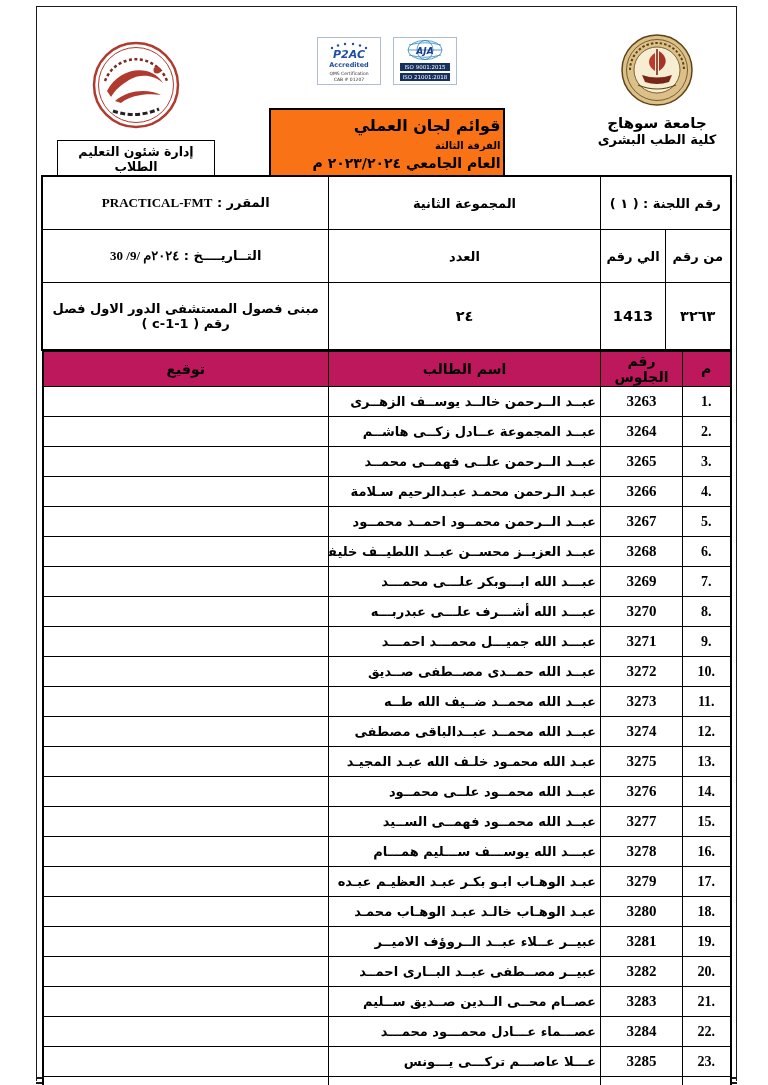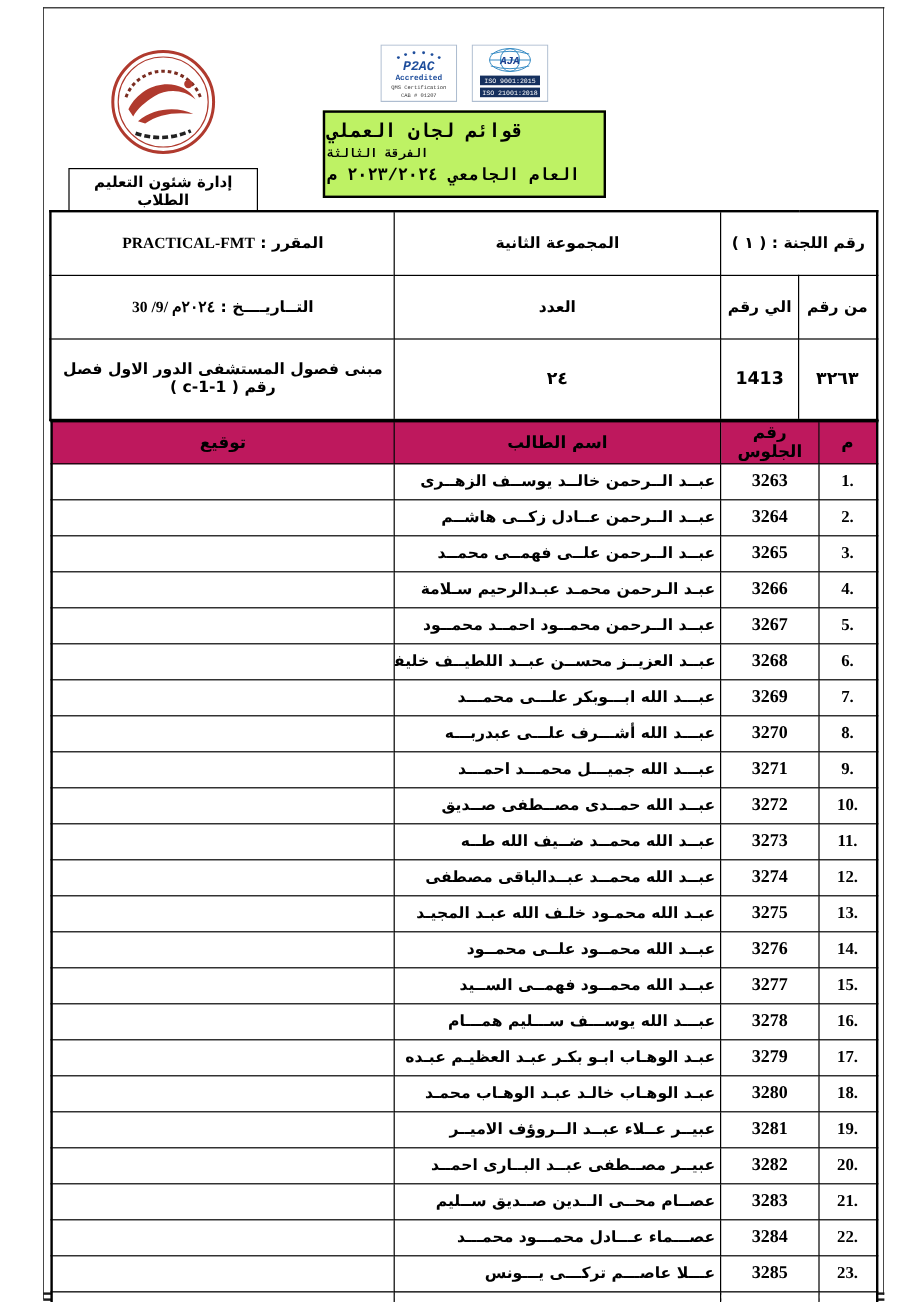--- a/index.html
+++ b/index.html
@@ -3,25 +3,25 @@
 <meta charset="utf-8">
 <style>
   html,body{margin:0;padding:0;}
   body{width:768px;height:1085px;background:#ffffff;position:relative;overflow:hidden;
        font-family:"DejaVu Sans",sans-serif;color:#000;}
   .page{position:absolute;inset:0;background:#fff;}
   .frame{position:absolute;left:36px;top:6px;width:699px;height:1070px;
          border:1.5px solid #1a1a1a;border-bottom:7px double #1a1a1a;}
   
   .hdr-left{position:absolute;top:32px;left:20px;width:158px;text-align:center;}
-  .hdr-center{position:absolute;top:30px;left:50%;transform:translateX(-50%);width:236px;text-align:left;font-family:Liberation Mono, monospace;}
+  .hdr-center{position:absolute;top:30px;left:50%;transform:translateX(-50%);width:236px;text-align:right;}
   .hdr-right{position:absolute;top:26px;right:8px;width:142px;text-align:center;}
   .dept-box{border:1.5px solid #000;padding:3px 10px;font-size:12.5px;font-weight:bold;margin-top:5px;background:#fff;}
   .logos-row{display:flex;justify-content:center;gap:12px;align-items:flex-start;}
-  .title-box{border:2px solid #000;margin-top:7px;padding:4px 2px;background:#bef264;}
+  .title-box{border:2px solid #000;margin-top:23px;padding:4px 2px;background:#f97316;}
   .title1{font-size:16px;font-weight:bold;line-height:1.5;}
   .title2{font-size:10px;font-weight:bold;line-height:1.5;}
   .title3{font-size:14px;font-weight:bold;line-height:1.55;}
   .univ-name{font-size:15px;font-weight:bold;margin-top:3px;}
   .fac-name{font-size:13px;font-weight:bold;}
   
   .content{position:absolute;top:168px;left:0;right:0;}
   table{border-collapse:collapse;table-layout:fixed;}
   .info,.main{width:688px;margin:0 auto;}
   .info{border:2px solid #000;}
@@ -92,20 +92,35 @@
           <text x="32" y="42.3" text-anchor="middle" font-size="5.5" fill="#fff">ISO 21001:2018</text>
         </svg>
       </div>
       <div class="title-box" dir="rtl">
         <div class="title1">قوائم لجان العملي</div>
         <div class="title2">الفرقة الثالثة</div>
         <div class="title3">العام الجامعي ٢٠٢٣/٢٠٢٤ م</div>
       </div>
     </div>
 
+    <div class="hdr-right">
+      <svg width="74" height="74" viewBox="0 0 74 74">
+        <circle cx="37" cy="37" r="35" fill="#dcc089" stroke="#5f4316" stroke-width="1.5"></circle>
+        <circle cx="37" cy="37" r="30.5" fill="none" stroke="#5f4316" stroke-width="0.8"></circle>
+        <path d="M10 37 A27 27 0 0 1 64 37" fill="none" stroke="#5f4316" stroke-width="2" stroke-dasharray="2.5 2"></path>
+        <circle cx="37" cy="37" r="23" fill="#f6edd2" stroke="#5f4316" stroke-width="0.8"></circle>
+        <path d="M37 16 L37 42" stroke="#7a2717" stroke-width="1.6"></path>
+        <path d="M39 18 C48 24 48 32 39 38 Z" fill="#a93226"></path>
+        <path d="M35 20 C27 25 27 33 35 38 Z" fill="#c0392b"></path>
+        <path d="M22 42 Q37 47 52 42 L49 49 Q37 53 25 49 Z" fill="#7a2717"></path>
+        <path d="M18 52 Q37 60 56 52" stroke="#5f4316" stroke-width="1.2" fill="none"></path>
+      </svg>
+      <div class="univ-name" dir="rtl">جامعة سوهاج</div>
+      <div class="fac-name" dir="rtl">كلية الطب البشرى</div>
+    </div>
 
     <div class="content">
 
       <table class="info" dir="rtl">
         <colgroup>
             <col style="width:65px">
             <col style="width:65px">
             <col style="width:272px">
             <col style="width:286px">
           </colgroup>
@@ -157,21 +172,21 @@
         <tbody id="rows">
             <tr>
               <td class="td-serial" dir="ltr">1.</td>
               <td class="td-seat" dir="ltr">3263</td>
               <td class="td-name" dir="rtl">عبــد الــرحمن خالــد يوســف الزهــرى</td>
               <td class="td-sign" dir="rtl"></td>
             </tr>
             <tr>
               <td class="td-serial" dir="ltr">2.</td>
               <td class="td-seat" dir="ltr">3264</td>
-              <td class="td-name" dir="rtl">عبــد الــرحمن عــادل زكــى هاشــم</td>
+              <td class="td-name" dir="rtl">عبــد المجموعة عــادل زكــى هاشــم</td>
               <td class="td-sign" dir="rtl"></td>
             </tr>
             <tr>
               <td class="td-serial" dir="ltr">3.</td>
               <td class="td-seat" dir="ltr">3265</td>
               <td class="td-name" dir="rtl">عبــد الــرحمن علــى فهمــى محمــد</td>
               <td class="td-sign" dir="rtl"></td>
             </tr>
             <tr>
               <td class="td-serial" dir="ltr">4.</td>

